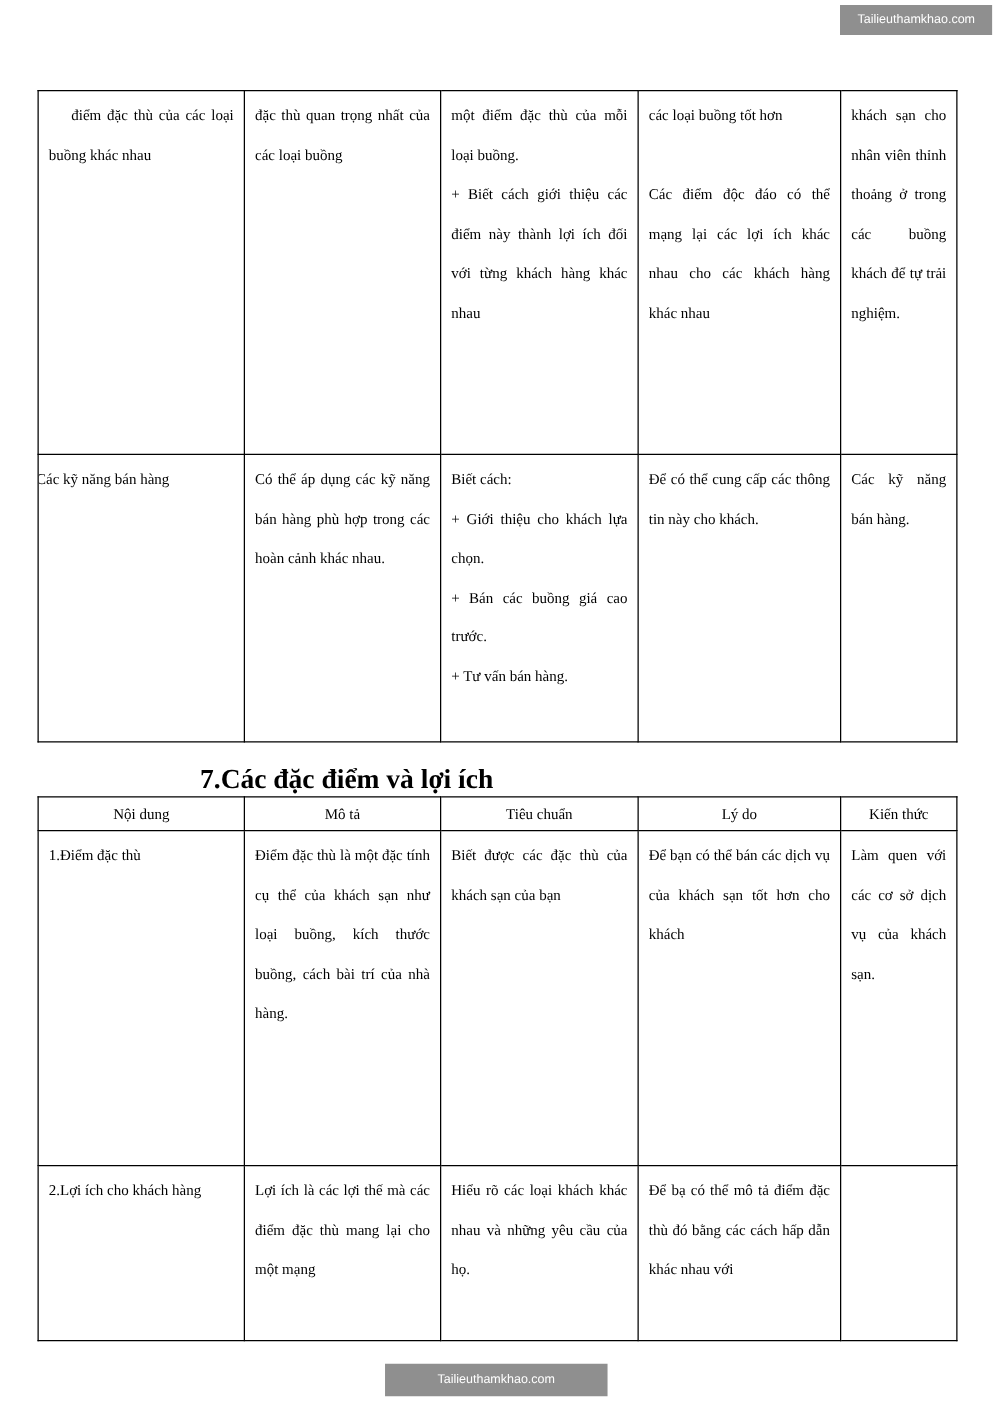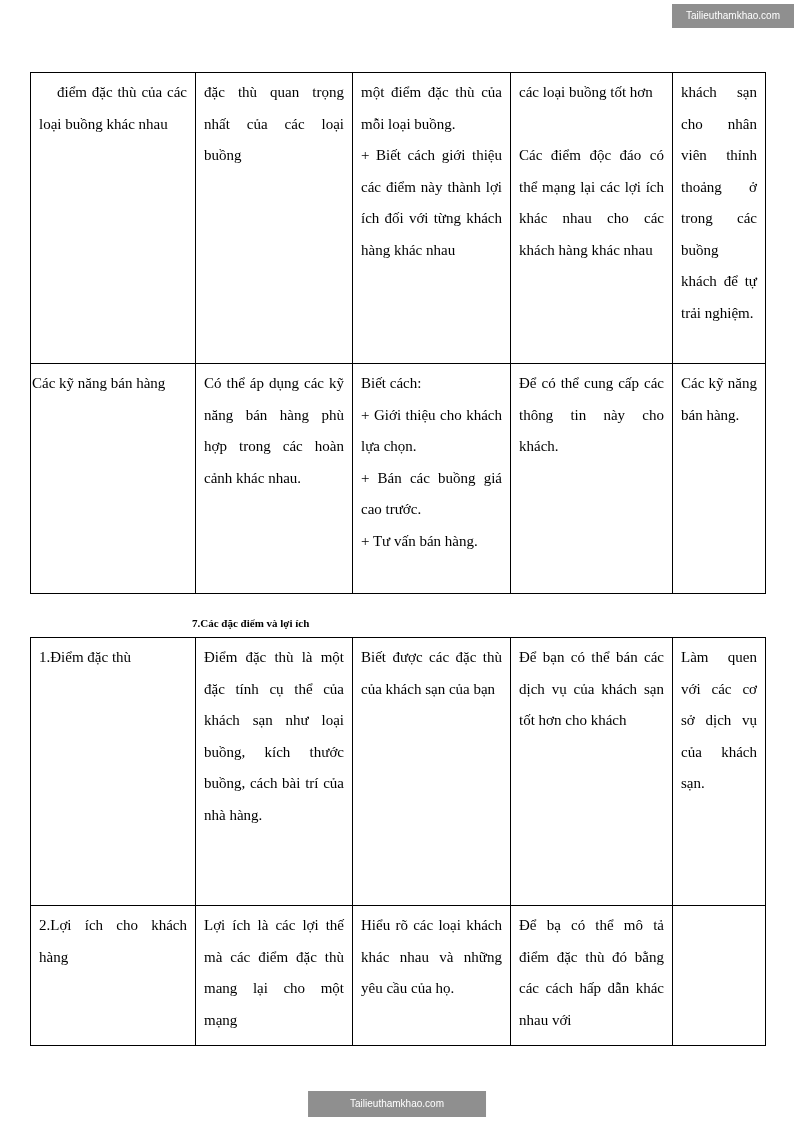--- a/index.html
+++ b/index.html
@@ -40,21 +40,21 @@
   col.c1 { width: 165px; }
   col.c2 { width: 157px; }
   col.c3 { width: 158px; }
   col.c4 { width: 162px; }
   col.c5 { width: 93px; }
 
   table.doc td, table.doc th {
     border: 1px solid #000000;
     vertical-align: top;
     padding: 4px 8px 2px 8px;
-    font-size: 15px;
+    font-size: 12px;
     line-height: 31.5px;
     font-weight: normal;
   }
   .cell {
     text-align: justify;
     white-space: pre-line;
     overflow: hidden;
   }
   tr.t1r1 { height: 291px; }
   tr.t1r2 { height: 230px; }
@@ -69,24 +69,23 @@
     line-height: 22px;
   }
 
   .indent-first { text-indent: 18px; }
   .hang { padding-left: 30px; text-indent: -22px; }
 
   .section-heading {
     position: absolute;
     left: 160px;
     top: 611px;
-    font-size: 11px;
+    font-size: 22px;
     font-weight: bold;
     line-height: 24px;
-    margin-left: 32px;
   }
 </style>
 </head>
 <body>
 
 <div class="page">
 
   <div class="wm wm-top">Tailieuthamkhao.com</div>
 
   <table class="doc" id="table1">
@@ -125,20 +124,27 @@
 
   <table class="doc" id="table2">
     <colgroup>
       <col class="c1">
         <col class="c2">
         <col class="c3">
         <col class="c4">
         <col class="c5">
     </colgroup>
     <tbody>
+      <tr class="t2h">
+        <th>Nội dung</th>
+        <th>Mô tả</th>
+        <th>Tiêu chuẩn</th>
+        <th>Lý do</th>
+        <th>Kiến thức</th>
+      </tr>
       <tr class="t2r1">
         <td class="cell">1.Điểm đặc thù</td>
         <td class="cell">Điểm đặc thù là một đặc tính cụ thể của khách sạn như loại buồng, kích thước buồng, cách bài trí của nhà hàng.</td>
         <td class="cell">Biết được các đặc thù của khách sạn của bạn</td>
         <td class="cell">Để bạn có thể bán các dịch vụ của khách sạn tốt hơn cho khách</td>
         <td class="cell">Làm quen với các cơ sở dịch vụ của khách sạn.</td>
       </tr>
       <tr class="t2r2">
         <td class="cell">2.Lợi ích cho khách hàng</td>
         <td class="cell">Lợi ích là các lợi thế mà các điểm đặc thù mang lại cho một mạng</td>

